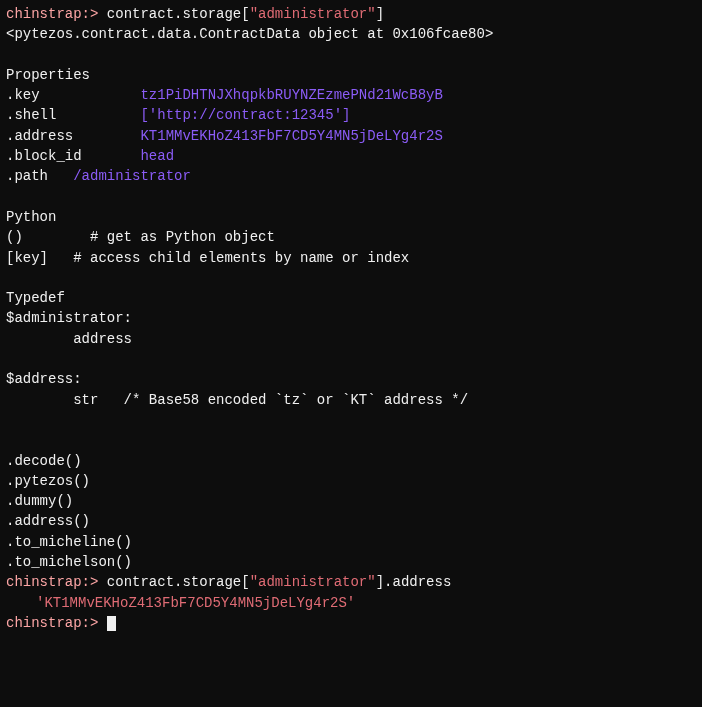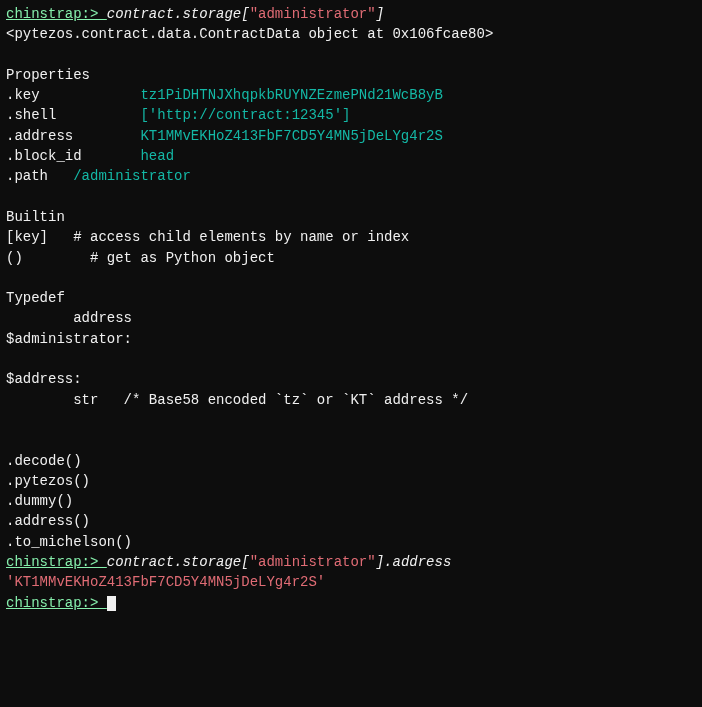--- a/index.html
+++ b/index.html
@@ -25,43 +25,42 @@
       background-color: #0d0d0d;
       padding: 4px 6px;
     }
 
     .line {
       white-space: pre;
       display: block;
     }
 
     .prompt {
-      color: #86efac;
-      text-decoration: underline;
+      color: #fca5a5;
     }
 
     .command {
       color: #f0f0f0;
-      font-style: italic;
     }
 
     .string-key {
       color: #e06c75;
     }
 
     .property-name {
       color: #f0f0f0;
     }
 
     .property-value {
-      color: #14b8a6;
+      color: #8b5cf6;
     }
 
     .red-text {
       color: #e06c75;
+      margin-left: 30px;
     }
 
     .cursor {
       display: inline-block;
       width: 9px;
       height: 15px;
       background-color: #f0f0f0;
       vertical-align: text-bottom;
       animation: blink 1s step-end infinite;
     }
@@ -77,33 +76,34 @@
 <div class="line"><span class="prompt">chinstrap:&gt; </span><span class="command">contract.storage[</span><span class="string-key">"administrator"</span><span class="command">]</span></div>
     <div class="line">&lt;pytezos.contract.data.ContractData object at 0x106fcae80&gt;</div>
     <div class="line">&nbsp;</div>
     <div class="line">Properties</div>
     <div class="line"><span class="property-name">.key            </span><span class="property-value">tz1PiDHTNJXhqpkbRUYNZEzmePNd21WcB8yB</span></div>
     <div class="line"><span class="property-name">.shell          </span><span class="property-value">['http://contract:12345']</span></div>
     <div class="line"><span class="property-name">.address        </span><span class="property-value">KT1MMvEKHoZ413FbF7CD5Y4MN5jDeLYg4r2S</span></div>
     <div class="line"><span class="property-name">.block_id       </span><span class="property-value">head</span></div>
     <div class="line"><span class="property-name">.path   </span><span class="property-value">/administrator</span></div>
     <div class="line">&nbsp;</div>
-    <div class="line">Builtin</div>
+    <div class="line">Python</div>
+    <div class="line">()        # get as Python object</div>
     <div class="line">[key]   # access child elements by name or index</div>
-    <div class="line">()        # get as Python object</div>
     <div class="line">&nbsp;</div>
     <div class="line">Typedef</div>
+    <div class="line">$administrator:</div>
     <div class="line">        address</div>
-    <div class="line">$administrator:</div>
     <div class="line">&nbsp;</div>
     <div class="line">$address:</div>
     <div class="line">        str   /* Base58 encoded `tz` or `KT` address */</div>
     <div class="line">&nbsp;</div>
     <div class="line">&nbsp;</div>
     <div class="line">.decode()</div>
     <div class="line">.pytezos()</div>
     <div class="line">.dummy()</div>
     <div class="line">.address()</div>
+    <div class="line">.to_micheline()</div>
     <div class="line">.to_michelson()</div>
     <div class="line"><span class="prompt">chinstrap:&gt; </span><span class="command">contract.storage[</span><span class="string-key">"administrator"</span><span class="command">].address</span></div>
     <div class="line"><span class="red-text">'KT1MMvEKHoZ413FbF7CD5Y4MN5jDeLYg4r2S'</span></div>
     <div class="line"><span class="prompt">chinstrap:&gt; </span><span class="cursor"></span></div>
   </div>
 
 </body></html>

